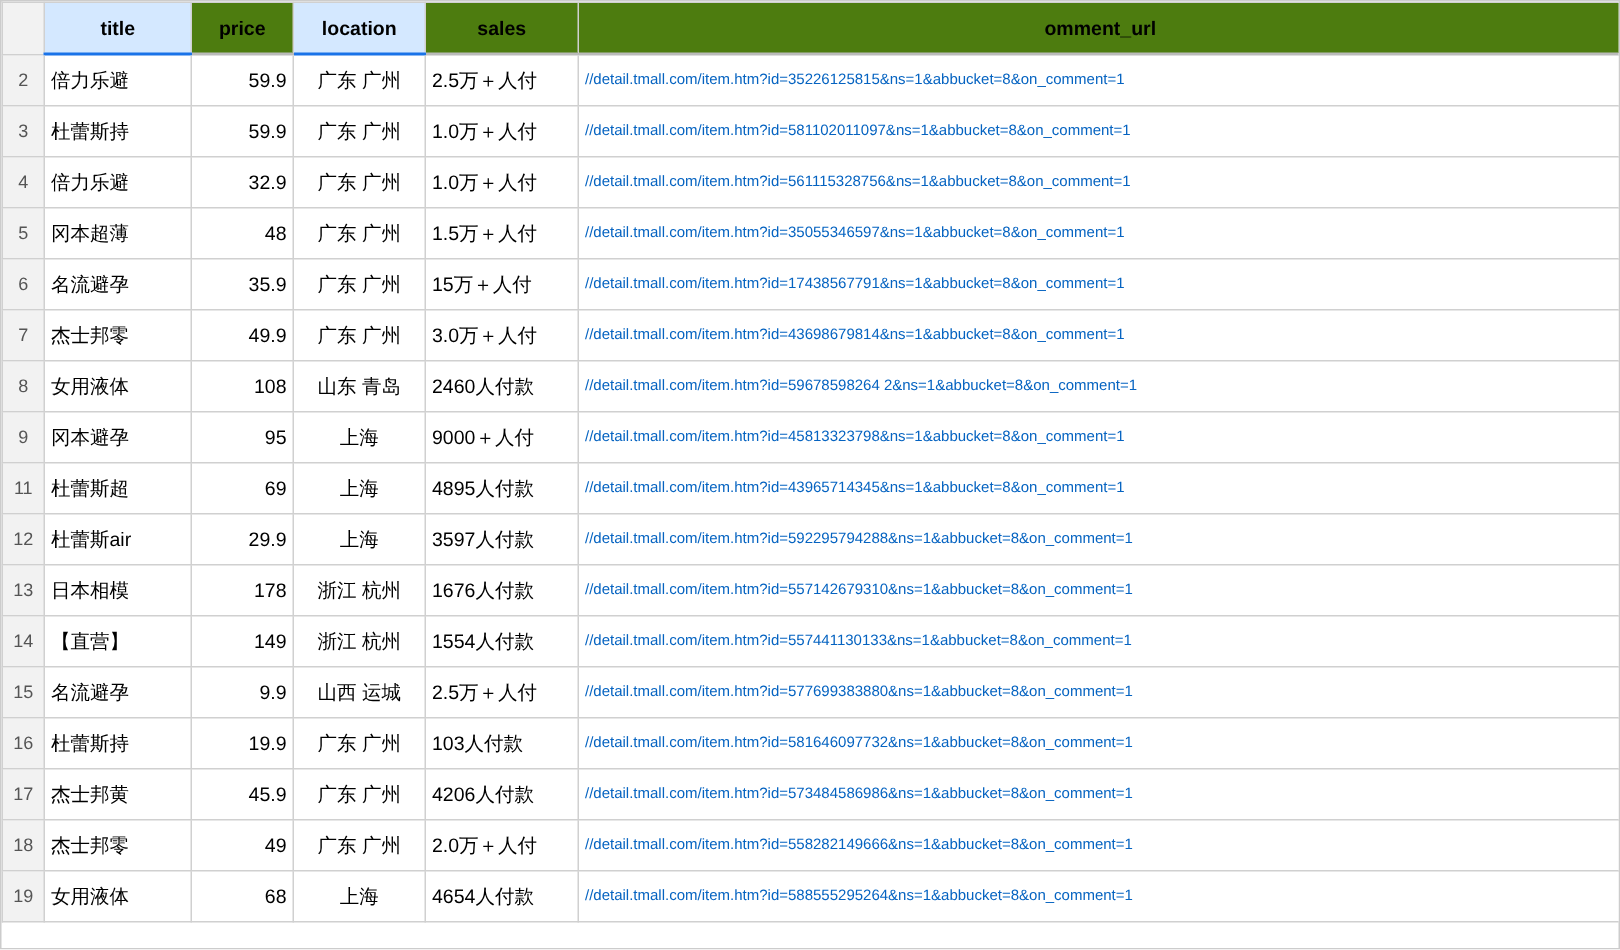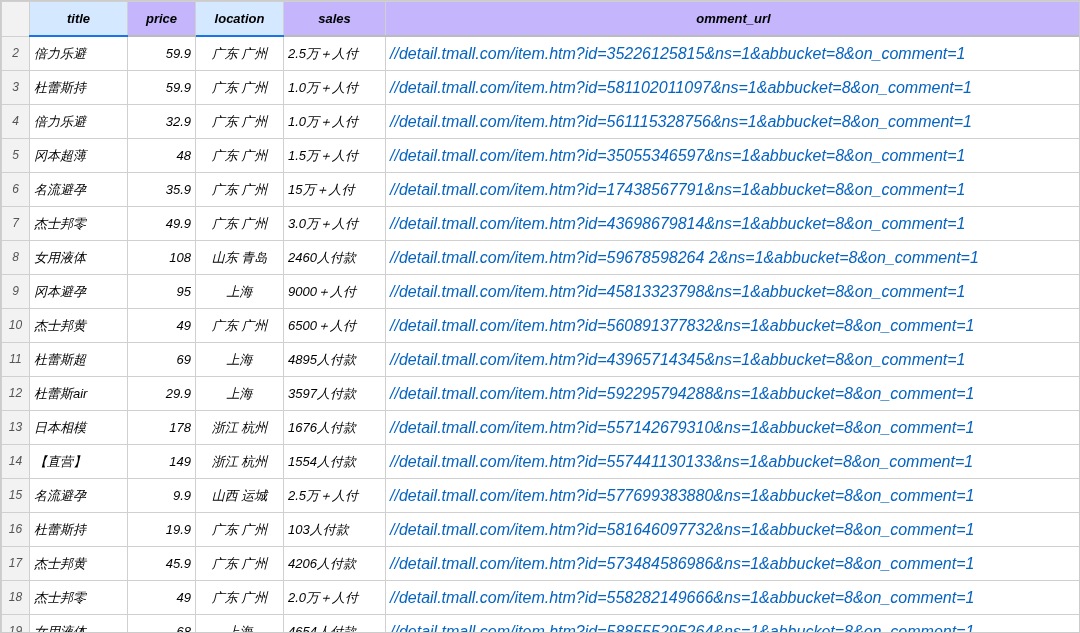--- a/index.html
+++ b/index.html
@@ -11,21 +11,20 @@
       font-family: Arial, "Microsoft YaHei", sans-serif;
       font-size: 13px;
       background: #fff;
       overflow: hidden;
     }
     .spreadsheet {
       width: 1080px;
       height: 633px;
       overflow: hidden;
       border: 1px solid #ccc;
-      font-style: italic;
     }
     table {
       border-collapse: collapse;
       width: 100%;
       table-layout: fixed;
     }
     th, td {
       border: 1px solid #d0d0d0;
       padding: 2px 4px;
       white-space: nowrap;
@@ -45,21 +44,21 @@
     }
     
     .col-title    { width: 98px; }
     .col-price    { width: 68px; text-align: right; }
     .col-location { width: 88px; margin-left: 26px; }
     .col-sales    { width: 100px; }
     .col-comment  { width: 680px; }
 
     
     thead tr th {
-      background: #c4b5fd;
+      background: #4d7c0f;
       font-weight: bold;
       text-align: center;
       border-bottom: 2px solid #bbb;
     }
     thead tr th.col-price,
     thead tr th.col-sales {
       text-align: center;
     }
     
     thead tr th.col-rownum {
@@ -83,21 +82,21 @@
       background: #f2f2f2;
       text-align: center;
       color: #555;
     }
 
     
     td.col-title { text-align: left; }
     td.col-price { text-align: right; }
     td.col-location { text-align: center; }
     td.col-sales { text-align: left; }
-    td.col-comment { text-align: left; font-size: 16px; color: #0563c1; }
+    td.col-comment { text-align: left; font-size: 10px; color: #0563c1; }
 
     
     .corner-cell {
       background: #f2f2f2;
       border: 1px solid #d0d0d0;
     }
   </style>
 </head>
 <body>
 
@@ -180,28 +179,20 @@
         </tr>
         <tr>
           <td class="col-rownum">9</td>
           <td class="col-title">冈本避孕</td>
           <td class="col-price">95</td>
           <td class="col-location">上海</td>
           <td class="col-sales">9000＋人付</td>
           <td class="col-comment">//detail.tmall.com/item.htm?id=45813323798&amp;ns=1&amp;abbucket=8&amp;on_comment=1</td>
         </tr>
         <tr>
-          <td class="col-rownum">10</td>
-          <td class="col-title">杰士邦黄</td>
-          <td class="col-price">49</td>
-          <td class="col-location">广东 广州</td>
-          <td class="col-sales">6500＋人付</td>
-          <td class="col-comment">//detail.tmall.com/item.htm?id=560891377832&amp;ns=1&amp;abbucket=8&amp;on_comment=1</td>
-        </tr>
-        <tr>
           <td class="col-rownum">11</td>
           <td class="col-title">杜蕾斯超</td>
           <td class="col-price">69</td>
           <td class="col-location">上海</td>
           <td class="col-sales">4895人付款</td>
           <td class="col-comment">//detail.tmall.com/item.htm?id=43965714345&amp;ns=1&amp;abbucket=8&amp;on_comment=1</td>
         </tr>
         <tr>
           <td class="col-rownum">12</td>
           <td class="col-title">杜蕾斯air</td>

